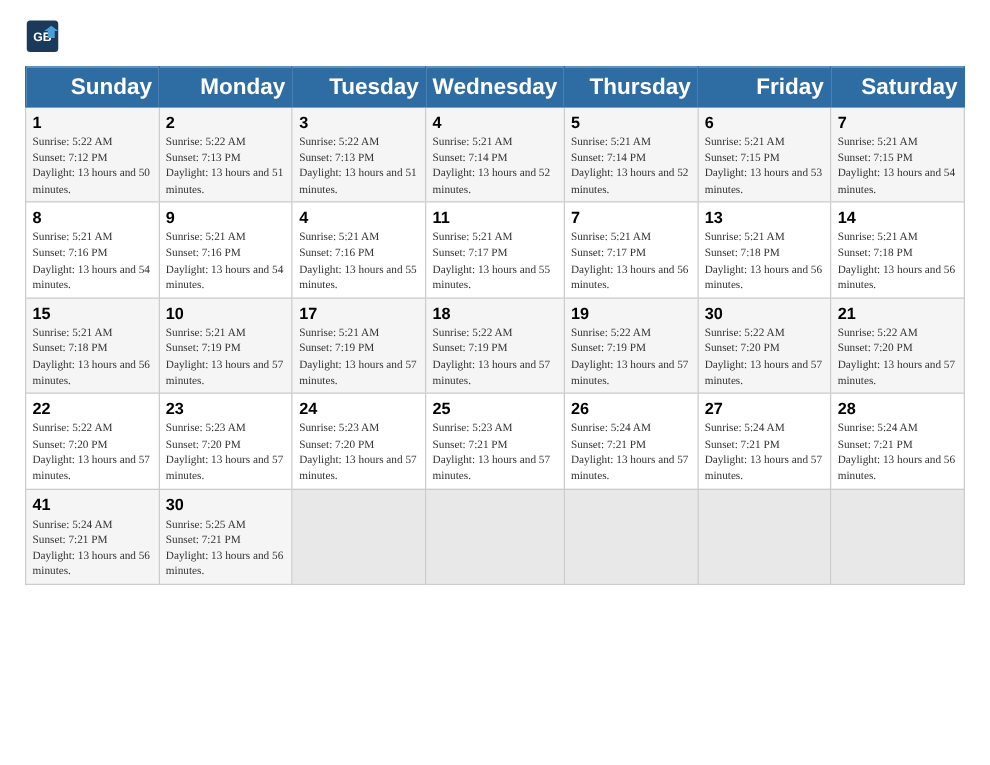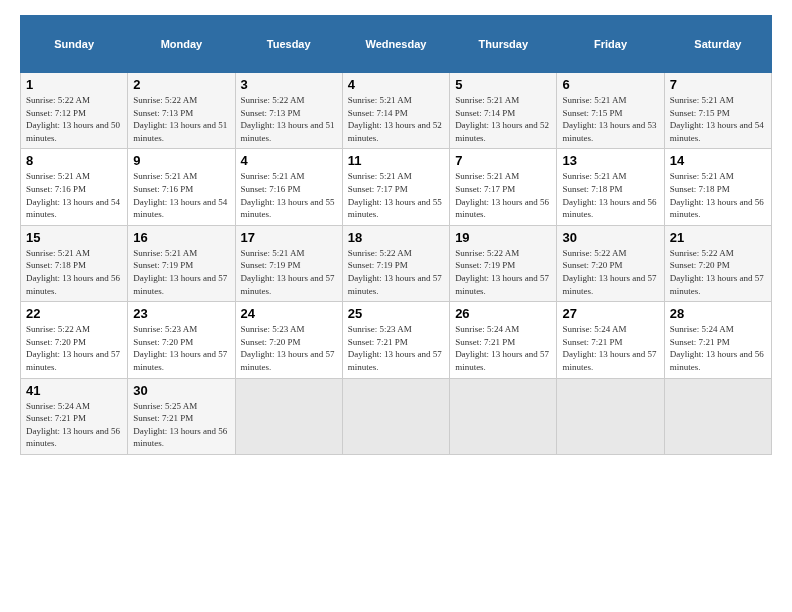--- a/index.html
+++ b/index.html
@@ -49,23 +49,23 @@
       color: #1a3a5c;
     }
     table {
       width: 100%;
       border-collapse: collapse;
       font-size: 10px;
     }
     thead tr th {
       background-color: #2e6da4;
       color: #fff;
-      text-align: center;
-      padding: 22px 5px;
-      font-size: 11px;
+      text-align: right;
+      padding: 5px 5px;
+      font-size: 18px;
       font-weight: bold;
       border: 1px solid #2e6da4;
     }
     tbody tr td {
       vertical-align: top;
       padding: 4px 5px;
       border: 1px solid #ccc;
       min-height: 80px;
       width: 14.28%;
     }
@@ -89,20 +89,37 @@
       font-family: Liberation Serif, serif;
     }
     .empty-cell {
       background-color: #e8e8e8 !important;
     }
   </style>
 </head>
 <body>
 
 <div class="page">
+  <div class="header">
+    <div class="logo">
+      <svg class="logo-icon" viewBox="0 0 40 40">
+        <rect x="2" y="2" width="36" height="36" rx="4" fill="#1a3a5c"></rect>
+        <text x="20" y="26" text-anchor="middle" fill="white" font-size="14" font-weight="bold">GB</text>
+        <polygon points="30,8 38,14 34,14 34,22 26,22 26,14 22,14" fill="#4a9fd4"></polygon>
+      </svg>
+      <div class="logo-text">
+        <div></div>
+        <div></div>
+      </div>
+    </div>
+    <div class="title-block">
+      <div class="main-title"></div>
+      <div class="subtitle"></div>
+    </div>
+  </div>
 
   <table>
     <thead>
       <tr>
 
       <th>Sunday</th>
           <th>Monday</th>
           <th>Tuesday</th>
           <th>Wednesday</th>
           <th>Thursday</th>
@@ -170,21 +187,21 @@
             <span class="day-num">14</span>
 <div class="day-detail">Sunrise: 5:21 AM<br>Sunset: 7:18 PM<br>Daylight: 13 hours and 56 minutes.</div>
           </td>
         </tr>
         <tr>
           <td>
             <span class="day-num">15</span>
 <div class="day-detail">Sunrise: 5:21 AM<br>Sunset: 7:18 PM<br>Daylight: 13 hours and 56 minutes.</div>
           </td>
           <td>
-            <span class="day-num">16</span>
+            <span class="day-num">10</span>
 <div class="day-detail">Sunrise: 5:21 AM<br>Sunset: 7:19 PM<br>Daylight: 13 hours and 57 minutes.</div>
           </td>
           <td>
             <span class="day-num">17</span>
 <div class="day-detail">Sunrise: 5:21 AM<br>Sunset: 7:19 PM<br>Daylight: 13 hours and 57 minutes.</div>
           </td>
           <td>
             <span class="day-num">18</span>
 <div class="day-detail">Sunrise: 5:22 AM<br>Sunset: 7:19 PM<br>Daylight: 13 hours and 57 minutes.</div>
           </td>

